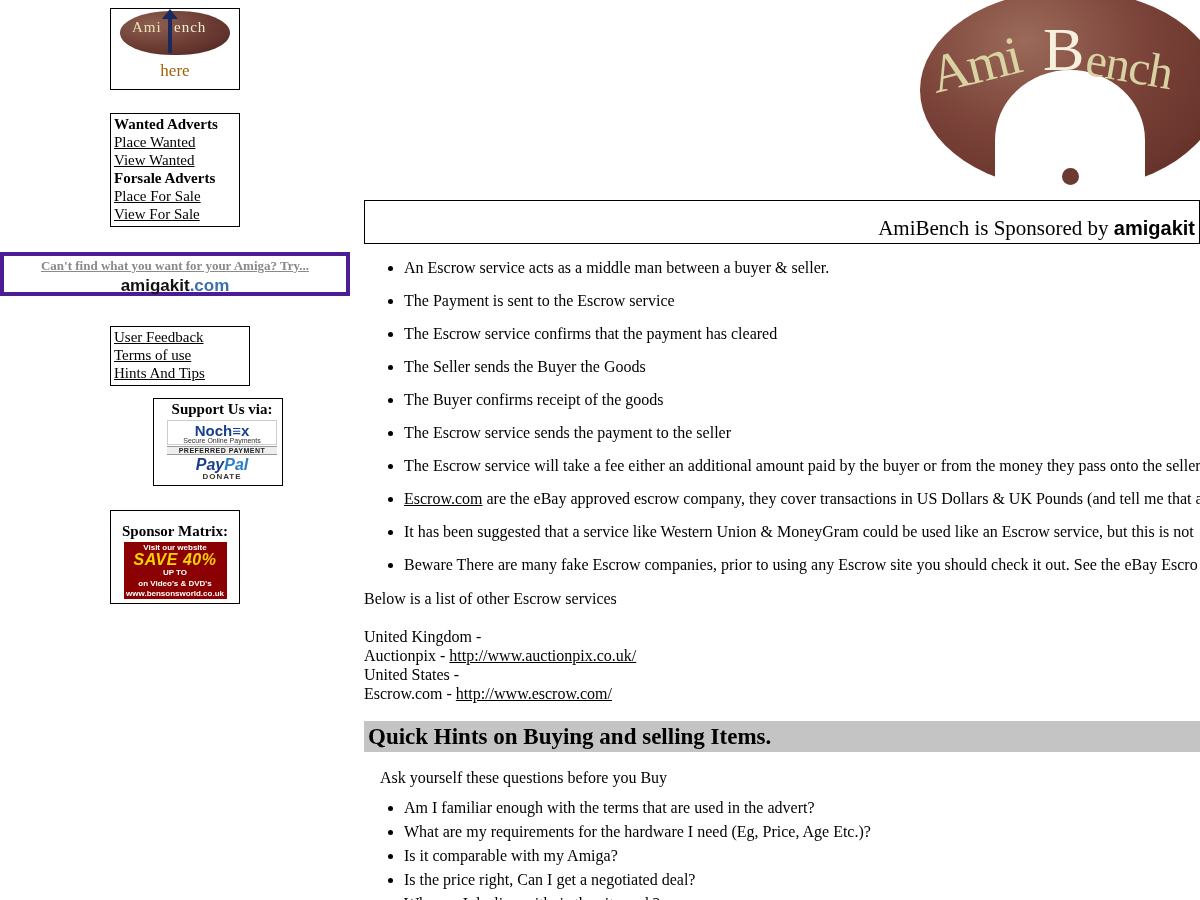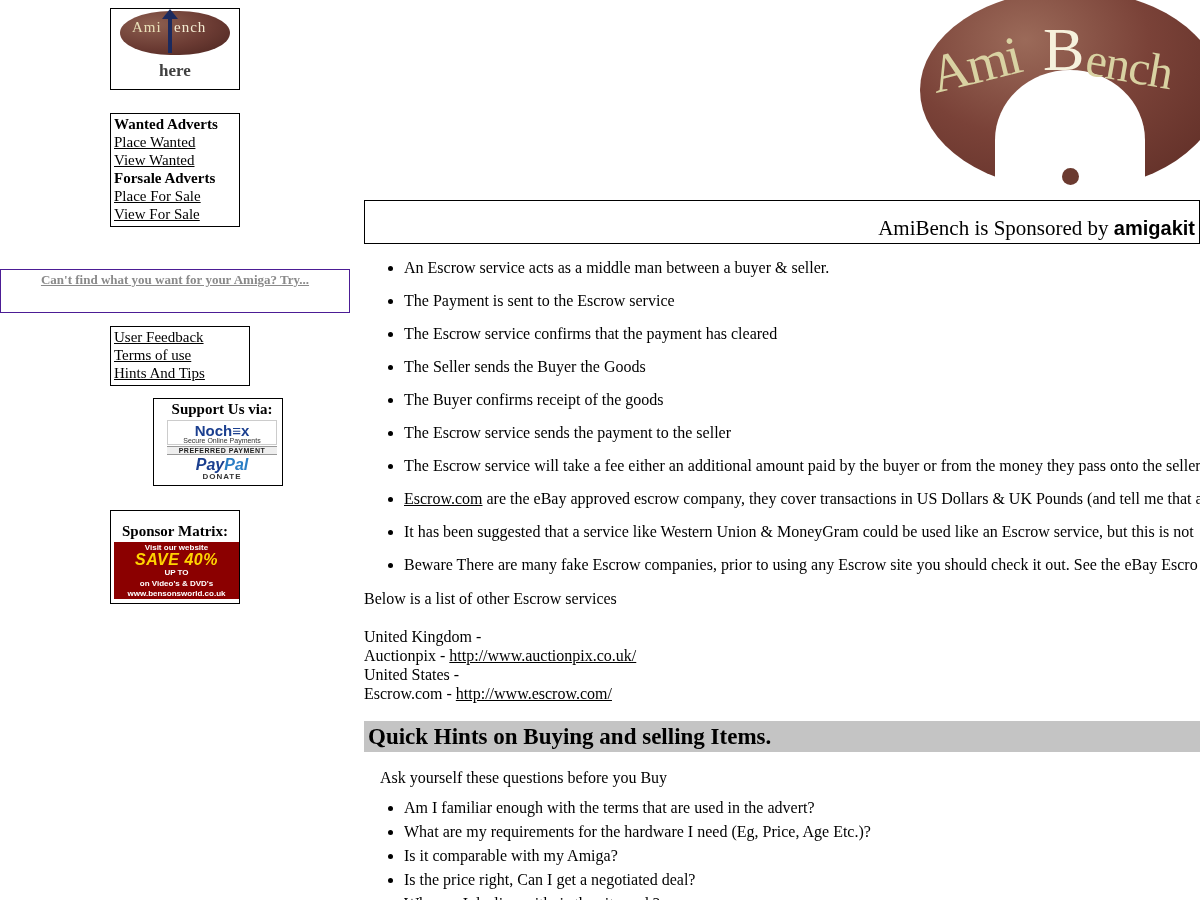--- a/index.html
+++ b/index.html
@@ -89,23 +89,23 @@
     content: "";
     position: absolute;
     left: -6px;
     top: -4px;
     border-left: 8px solid transparent;
     border-right: 8px solid transparent;
     border-bottom: 10px solid #1b2a5e;
   }
   #logo-box .here {
     font-family: "Liberation Serif", serif;
-    font-weight: bold;
+    font-weight: normal;
     font-size: 17px;
-    color: #404040;
+    color: #a16207;
     margin-top: -4px;
   }
 
   
   #adverts-box {
     position: absolute;
     left: 110px;
     top: 113px;
     width: 130px;
     padding: 1px 3px 3px 3px;
@@ -125,24 +125,24 @@
     color: #000000;
     display: block;
     white-space: nowrap;
     cursor: pointer;
   }
 
   
   #amigakit-banner {
     position: absolute;
     left: 0px;
-    top: 269px;
+    top: 252px;
     width: 350px;
     height: 44px;
-    border: 1px solid #4c1d95;
+    border: 4px solid #4c1d95;
     box-sizing: border-box;
     text-align: center;
     background: #ffffff;
   }
   #amigakit-banner .line1 {
     font-family: "Liberation Serif", serif;
     font-size: 13px;
     font-weight: bold;
     color: #8a8a8a;
     text-decoration: underline;
@@ -243,21 +243,21 @@
     width: 130px;
     padding: 12px 3px 4px 3px;
     text-align: center;
   }
   #sponsor-box .sponsor-title {
     font-family: "Liberation Serif", serif;
     font-weight: bold;
     font-size: 15px;
   }
   .bensons-ad {
-    width: 125px;
+    width: 103px;
     height: 57px;
     margin: 2px auto 0 auto;
     background: #8b0000;
     position: relative;
     overflow: hidden;
   }
   .bensons-ad .b1 {
     font-family: "Liberation Sans", sans-serif;
     font-size: 8px;
     font-weight: bold;
@@ -478,20 +478,23 @@
       <div class="nav-head">Wanted Adverts</div>
       <a class="nav-link">Place Wanted</a>
       <a class="nav-link">View Wanted</a>
       <div class="nav-head">Forsale Adverts</div>
       <a class="nav-link">Place For Sale</a>
       <a class="nav-link">View For Sale</a>
     </div>
 
     <div id="amigakit-banner">
       <div class="line1">Can't find what you want for your Amiga? Try...</div>
+      <div class="line2">
+        <span class="kit">amigakit</span><span class="com">.com</span>
+      </div>
     </div>
 
     <div id="info-box" class="box">
       <a class="nav-link">User Feedback</a>
       <a class="nav-link">Terms of use</a>
       <a class="nav-link">Hints And Tips</a>
     </div>
 
     <div id="support-box" class="box">
       <div class="support-title">Support Us via:</div>

